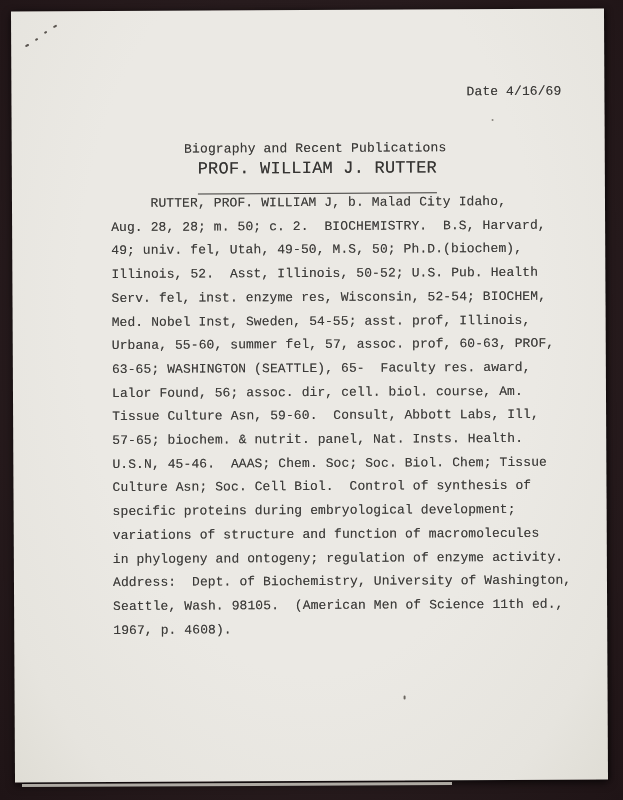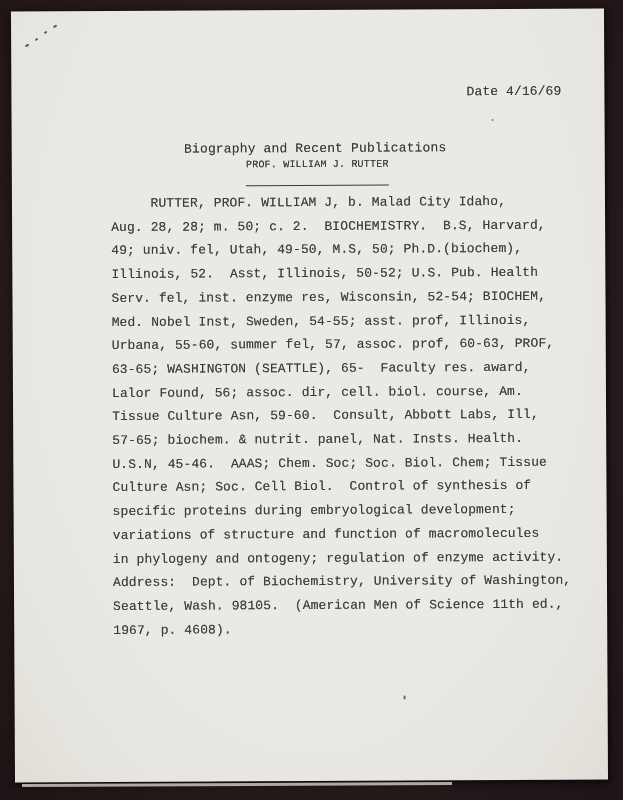--- a/index.html
+++ b/index.html
@@ -45,21 +45,21 @@
   .title-wrap {
     position: absolute;
     top: 105px;
     left: 0;
     right: 0;
     padding-left: 18px;
     text-align: center;
   }
   .doc-title {
     display: inline-block;
-    font-size: 10px;
+    font-size: 17px;
     letter-spacing: 0.2px;
     color: #353432;
     white-space: pre;
     border-bottom: 1px solid #3a3937;
     padding-bottom: 15px;
     text-shadow: 0 0 0.5px rgba(53,52,50,0.6);
     margin-top: 44px;
   }
   .doc-subtitle {
     position: absolute;

